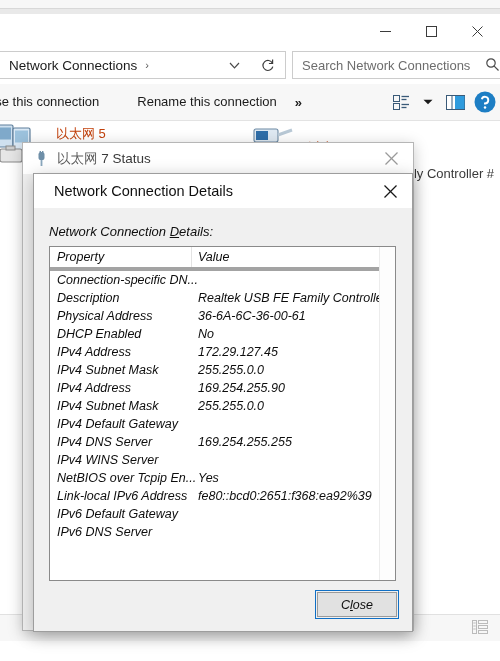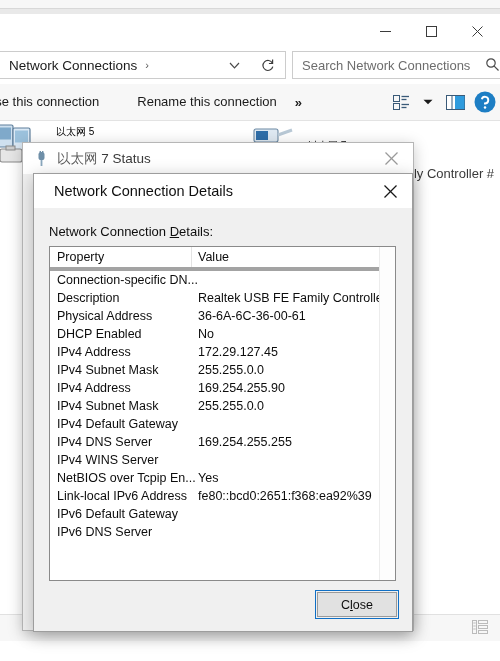--- a/index.html
+++ b/index.html
@@ -32,21 +32,21 @@
   
   .cmdbar{position:absolute;left:0;top:84px;width:500px;height:36px;background:#f7f7f7;border-bottom:1px solid #e3e3e3;display:flex;align-items:center;}
   .cmditem{font-size:13px;color:#1b1b1b;white-space:nowrap;padding:0 10px;line-height:36px;}
   .cmdchev{font-size:13px;color:#1b1b1b;padding:0 8px;font-weight:bold;}
   .cmdright{position:absolute;right:0;top:84px;height:36px;display:flex;align-items:center;gap:2px;padding-right:2px;}
   .cmdic{width:30px;height:36px;display:flex;align-items:center;justify-content:center;}
 
   
   .content{position:absolute;left:0;top:121px;width:500px;height:520px;background:#ffffff;overflow:hidden;}
   .adapter{position:absolute;display:flex;align-items:flex-start;}
-  .adplabel{font-size:10px;color:#000000;white-space:nowrap;}
+  .adplabel{font-size:13px;color:#c2410c;white-space:nowrap;}
   .adpsub{font-size:13px;color:#2a2a2a;white-space:nowrap;}
 
   .statusbar{position:absolute;left:0;bottom:0;width:500px;height:26px;background:#f7f7f7;border-top:1px solid #e1e1e1;}
   .sbicon{position:absolute;right:12px;top:5px;opacity:.55;}
 
   
   #statuswin{
     position:absolute;left:22px;top:142px;width:390px;height:487px;
     background:#f0f0f0;border:1px solid #b6b6b6;
     box-shadow:0 3px 14px rgba(0,0,0,.22);
@@ -60,21 +60,21 @@
 
   
   #details{
     position:absolute;left:33px;top:173px;width:378px;height:457px;
     background:#f0f0f0;border:1px solid #9d9d9d;
     box-shadow:0 4px 16px rgba(0,0,0,.25);
   }
   .dtitle{height:34px;background:#ffffff;display:flex;align-items:center;position:relative;padding-left:8px;}
   .dtext{font-size:14.5px;color:#0f0f0f;margin-left:12px;white-space:nowrap;}
   .dclose{position:absolute;right:0;top:0;width:44px;height:34px;display:flex;align-items:center;justify-content:center;color:#171717;}
-  .dbody{position:absolute;left:0;top:34px;right:0;bottom:0;background:#f0f0f0;}
+  .dbody{position:absolute;left:0;top:34px;right:0;bottom:0;background:#f0f0f0;font-style:italic;}
 
   .grouplabel{position:absolute;left:15px;top:16px;font-size:13px;color:#0e0e0e;white-space:nowrap;}
   .grouplabel u{text-decoration:underline;}
 
   .listbox{
     position:absolute;left:15px;top:38px;width:345px;height:333px;
     background:#ffffff;border:1px solid #8a8a8a;overflow:hidden;
   }
   .lheader{position:relative;height:20px;border-bottom:4px solid #a3a3a3;}
   .lhcell{position:absolute;top:3px;font-size:12.5px;color:#0d0d0d;white-space:nowrap;}

